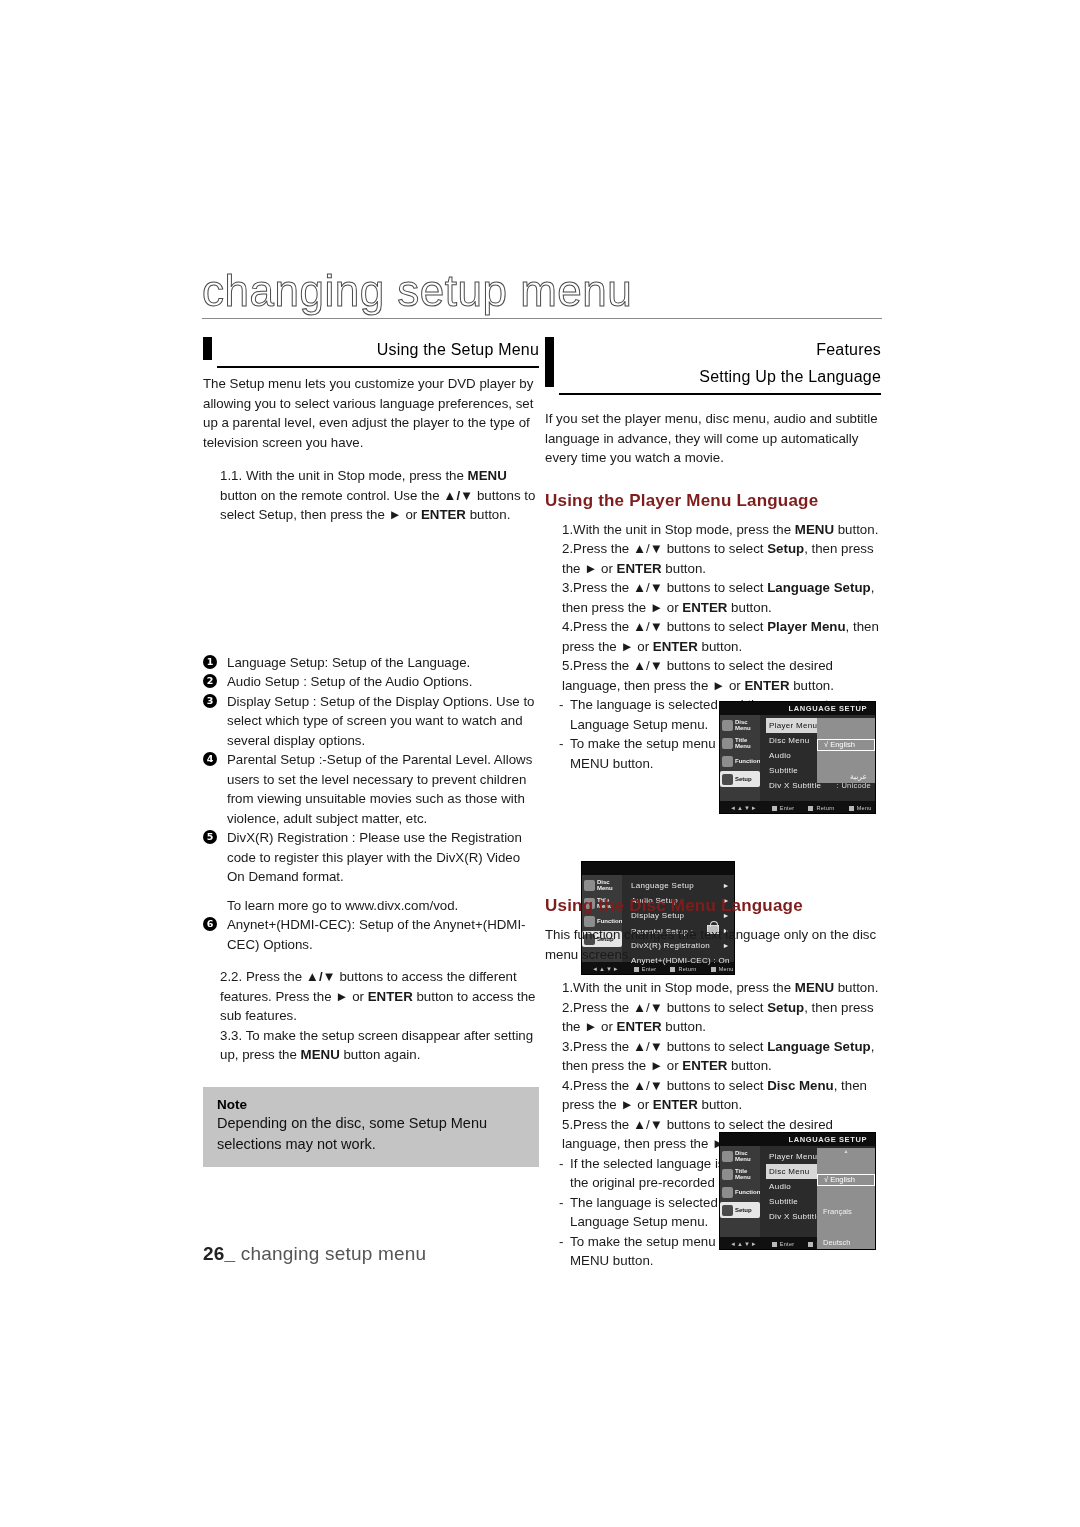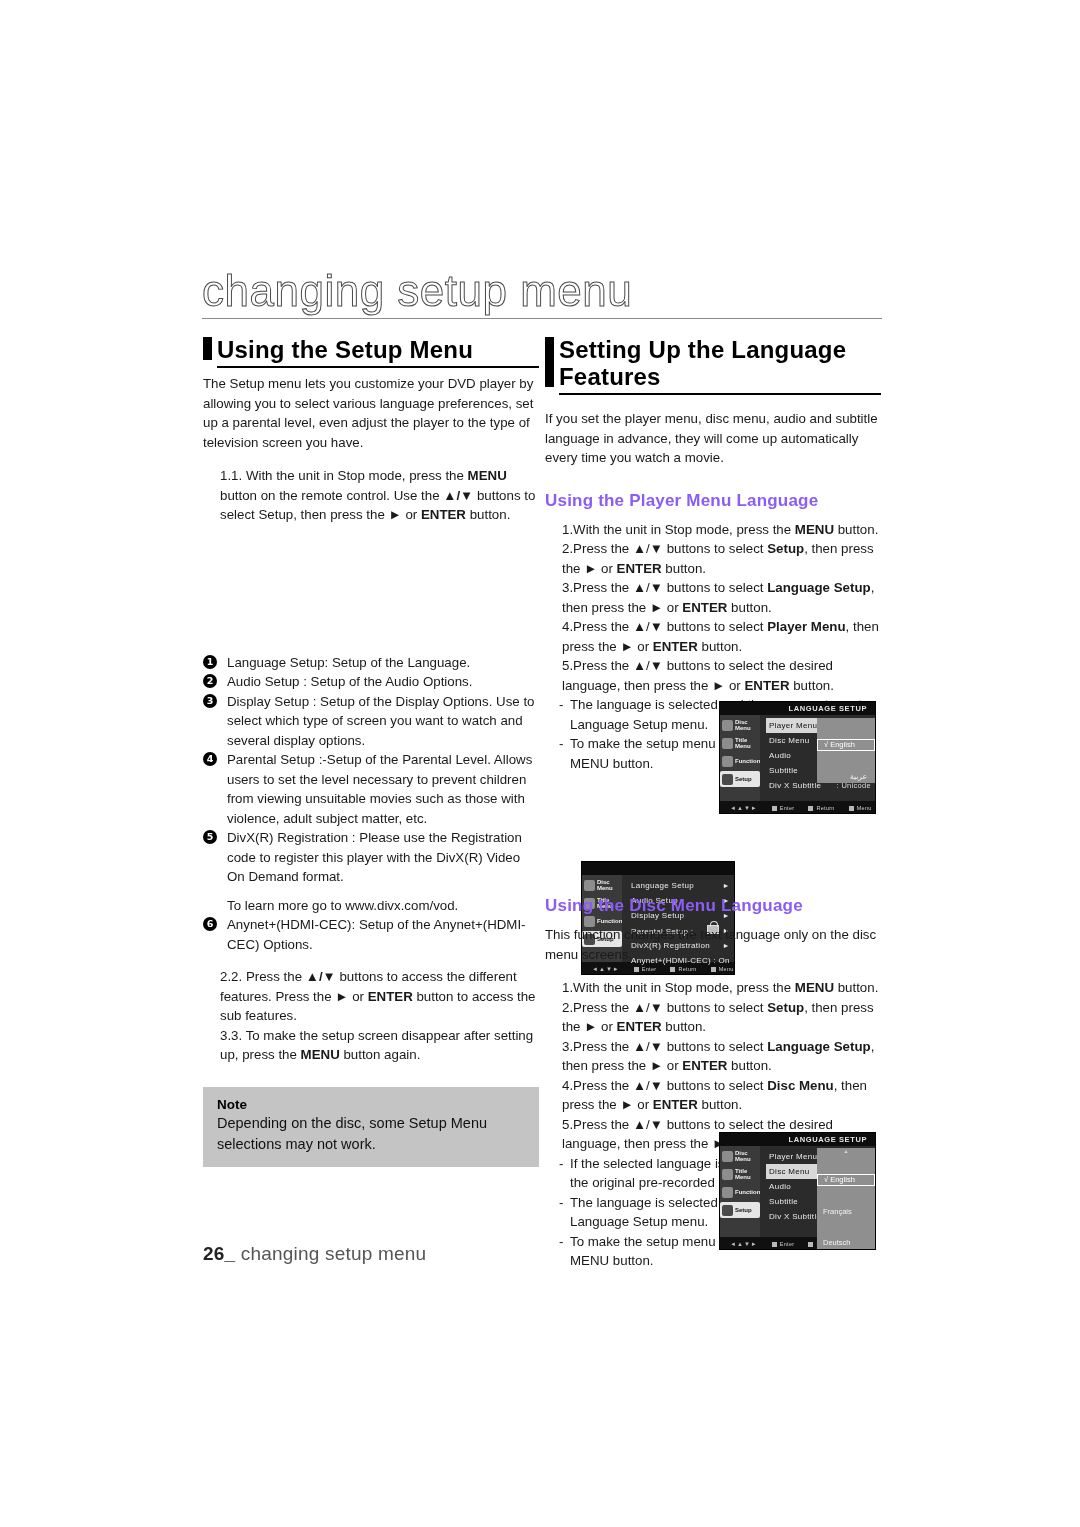--- a/index.html
+++ b/index.html
@@ -72,40 +72,41 @@
   .sec-head .bar {
     position: absolute;
     left: 0;
     top: 1px;
     width: 9px;
     bottom: 8px;
     background: #000;
   }
   .sec-head .txt {
     display: block;
-    font-size: 24px;
+    font-size: 16px;
     line-height: 27px;
-    font-weight: bold;
+    font-weight: normal;
     letter-spacing: 0.2px;
     color: #000;
+    text-align: right;
   }
   .sec-head .underline {
     display: block;
     height: 2px;
     background: #000;
     margin-top: 3px;
   }
   .sec-head.two-line .bar { bottom: 8px; }
 
   
   .sub-head {
     font-size: 17px;
     font-weight: bold;
     letter-spacing: 0.2px;
-    color: #8b5cf6;
+    color: #7f1d1d;
     margin: 22px 0 8px 0;
     line-height: 22px;
   }
 
   
   p.body {
     font-size: 13.3px;
     line-height: 19.5px;
     margin: 0 0 14px 0;
     color: #1a1a1a;
@@ -481,22 +482,22 @@
     <div class="note-box">
       <div class="note-title">Note</div>
       <div class="note-text">Depending on the disc, some Setup Menu selections may not work.</div>
     </div>
   </div>
 
   <div class="col col-right">
 
     <div class="sec-head two-line">
       <span class="bar"></span>
+      <span class="txt">Features</span>
       <span class="txt">Setting Up the Language</span>
-      <span class="txt">Features</span>
       <span class="underline"></span>
     </div>
 
     <p class="body" style="margin-top:14px;">If you set the player menu, disc menu, audio and subtitle language in advance, they will come up automatically every time you watch a movie.</p>
 
     <div class="sub-head">Using the Player Menu Language</div>
 
     <div class="steps">
       <div style="font-size:13.3px;line-height:19.5px;padding-left:17px;position:relative;">
         <span class="num">1.</span><span>With the unit in Stop mode, press the </span><b>MENU</b><span> button.</span>

